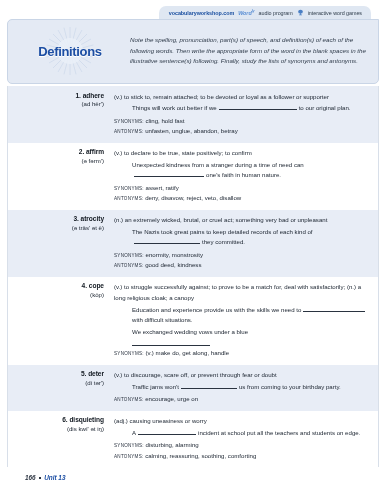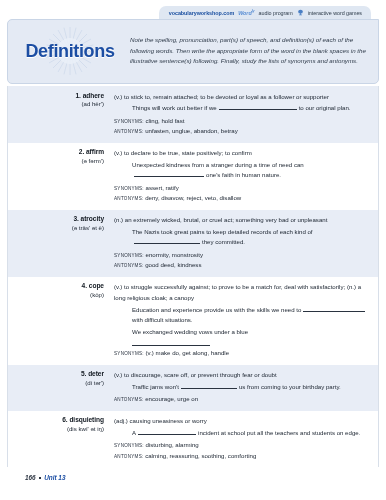--- a/index.html
+++ b/index.html
@@ -82,21 +82,21 @@
     position: absolute;
     left: 50%; top: 50%;
     width: 50px; height: 50px;
     transform: translate(-50%, -50%);
   }
   .logo-text {
     position: relative;
     z-index: 2;
     color: #1c4ea3;
     font-weight: bold;
-    font-size: 18px;
+    font-size: 13px;
     letter-spacing: -0.35px;
     text-shadow: 0 1px 0 #ffffff;
   }
   .instructions {
     font-style: italic;
     font-size: 6.2px;
     line-height: 1.72;
     color: #2f3b4a;
     flex: 1 1 auto;
     padding-right: 2px;

